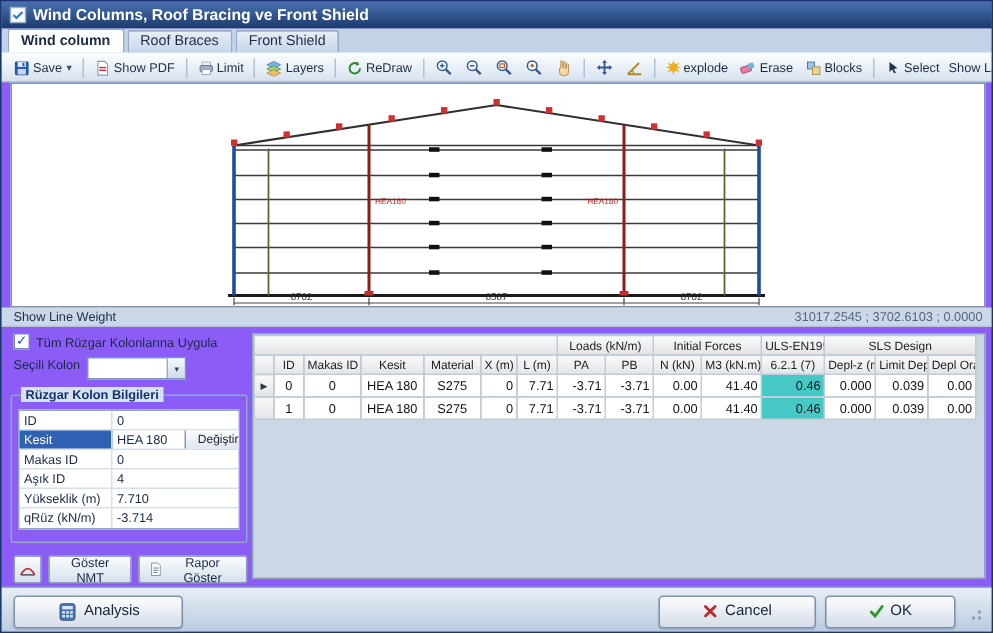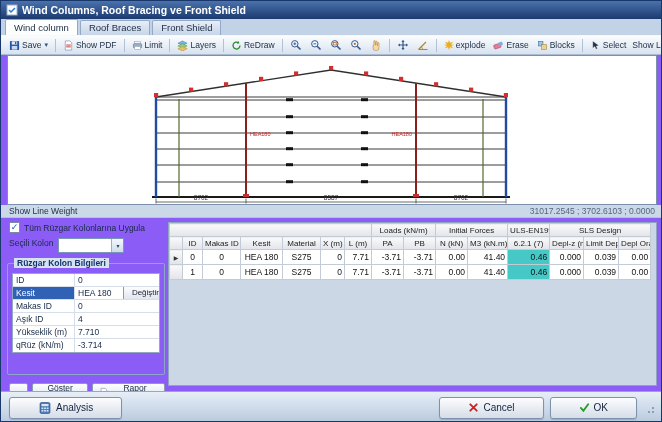--- a/index.html
+++ b/index.html
@@ -12,21 +12,21 @@
     background:linear-gradient(#4a72ad,#1b3a6f);display:flex;align-items:center;gap:4px;
     padding:0 5px;color:#fff;font-size:10.5px;font-weight:bold}
   .ic{display:inline-block;vertical-align:middle}
 
   
   .tabstrip{position:absolute;left:0;top:18px;width:662px;height:17px;background:#c3d3e7;
     display:flex;align-items:flex-end;padding-left:4px;border-bottom:1px solid #f6f9fc}
   .tab{height:15px;line-height:13px;padding:0 8px;font-size:9.5px;color:#1c2c44;
     border:1px solid #93a9c6;border-bottom:none;border-radius:2px 2px 0 0;
     background:linear-gradient(#e7eef7,#c6d5e8);margin-right:2px;white-space:nowrap}
-  .tab.active{background:#fdfefe;height:16px;line-height:15px;font-weight:normal}
+  .tab.active{background:#fdfefe;height:16px;line-height:15px;font-weight:bold}
 
   
   .toolbar{position:absolute;left:0;top:35px;width:662px;height:19px;
     background:linear-gradient(#fbfdfe,#d7e2ef);border-bottom:1px solid #a9bcd1;
     display:flex;align-items:center;padding:0 4px;white-space:nowrap;overflow:hidden}
   .tbtn{display:inline-flex;align-items:center;gap:2px;height:16px;padding:0 3px;
     font-size:8.5px;color:#1c2c44;background:transparent;border:1px solid transparent;border-radius:2px}
   .dd{font-size:7px;color:#33507a;margin-left:1px}
   .tsep{width:1px;height:13px;background:#b2c2d6;margin:0 3px;flex:none}
   .tb-right{margin-left:auto;display:flex;align-items:center;gap:4px}
@@ -48,21 +48,21 @@
     padding:0 8px;font-size:8.5px;color:#20304a}
   .coords{color:#55657d}
 
   
   .leftpane{position:absolute;left:6px;top:217px;width:158px;height:172px;font-size:8.5px;color:#182a46}
   .chkrow{display:flex;align-items:center;gap:4px;margin:4px 0 5px 2px}
   .cb{width:11px;height:11px;flex:none;border:1px solid #7a8aa2;background:#fff;color:#1c5ac8;
     font-size:9px;line-height:9px;text-align:center}
   .selrow{display:flex;align-items:flex-start;gap:5px;margin-left:2px;height:16px}
   .selrow .combo{width:66px}
-  .groupbox{position:relative;margin-top:9px;border:1px solid #8ea7c6;border-radius:2px;padding:9px 4px 21px}
+  .groupbox{position:relative;margin-top:9px;border:1px solid #8ea7c6;border-radius:2px;padding:9px 4px 8px}
   .gtitle{position:absolute;top:-6px;left:6px;background:#d7e2f0;padding:0 3px;color:#14336e;font-weight:bold;font-size:8.5px}
   .pgrid{background:#fff;border:1px solid #94a8c2}
   .prow{display:flex;align-items:stretch;height:13px;border-bottom:1px solid #d6dfe9;font-size:8.5px}
   .prow:last-child{border-bottom:none}
   .plabel{width:62px;flex:none;padding:1px 3px;border-right:1px solid #d6dfe9;overflow:hidden;white-space:nowrap}
   .plabel.sel{background:#2f62b5;color:#fff}
   .pval{flex:1;padding:1px 3px;overflow:hidden;white-space:nowrap}
   .pbtn{flex:none;width:36px;margin:0;font-size:8px;text-align:right;line-height:11px;
     border-left:1px solid #8a9ab0;background:linear-gradient(#fcfdfe,#dfe6ee);color:#223}
   .btnrow{display:flex;align-items:center;gap:4px;margin-top:8px;margin-left:2px}

